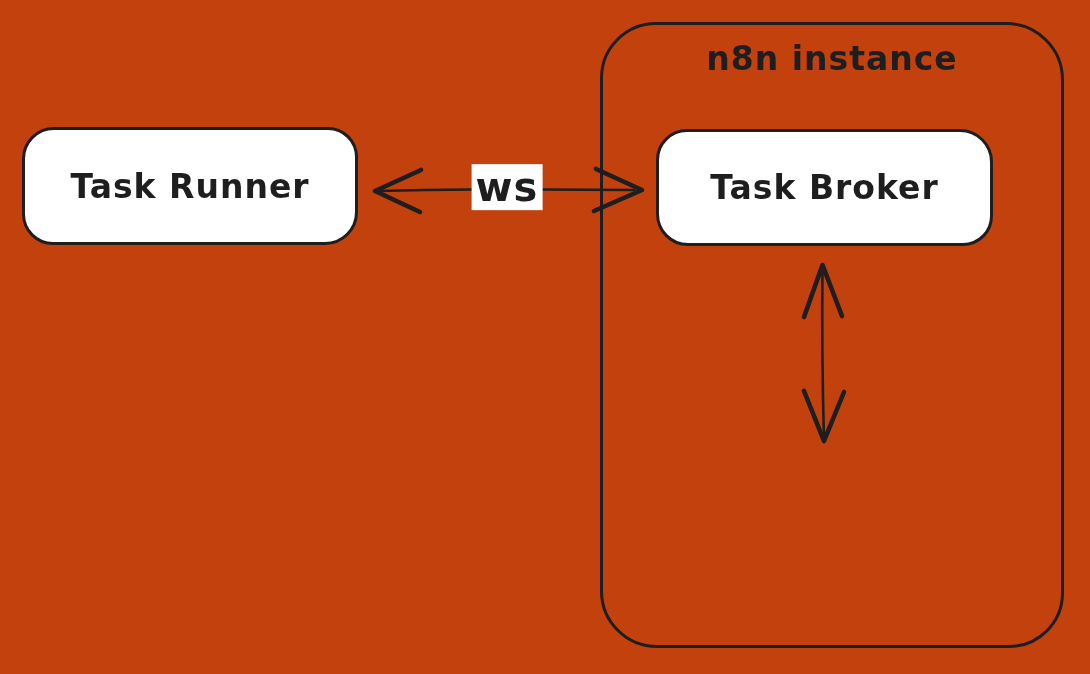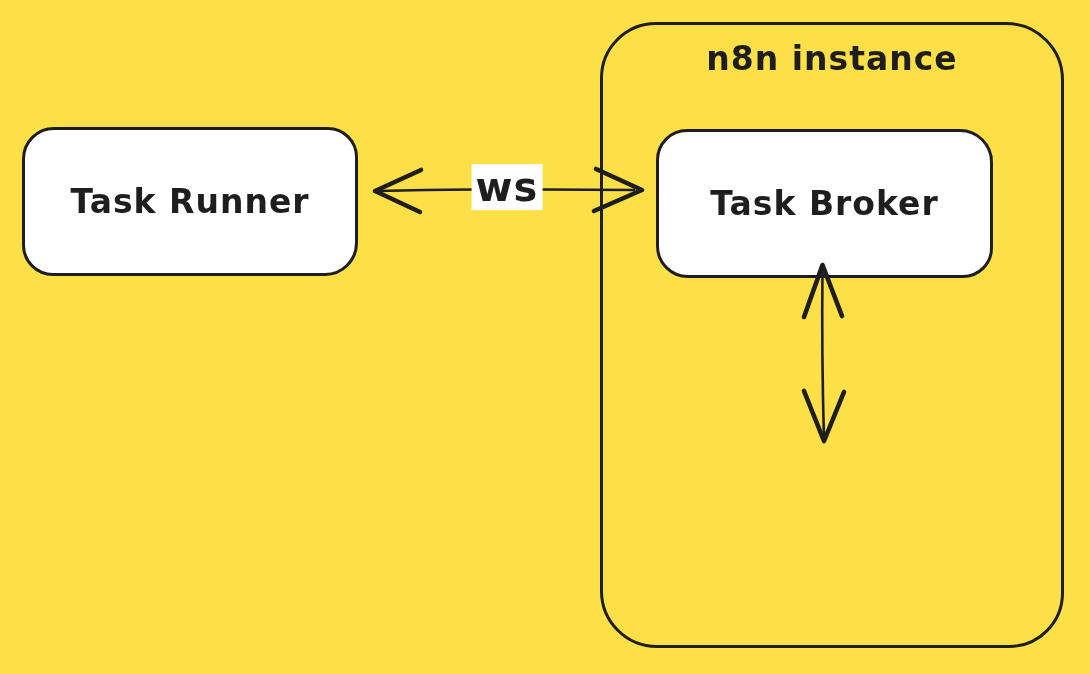--- a/index.html
+++ b/index.html
@@ -4,41 +4,41 @@
 <style>
   * { margin: 0; padding: 0; box-sizing: border-box; }
   html, body {
     width: 1090px; height: 674px;
     background: #ffffff;
     font-family: "DejaVu Sans", "Liberation Sans", sans-serif;
   }
   .canvas {
     position: relative;
     width: 1090px; height: 674px;
-    background: #fde047;
+    background: #c2410c;
     overflow: hidden;
     color: #1e1e1e;
   }
   .node {
     position: absolute;
     border: 3.5px solid #1e1e1e;
     background: #ffffff;
     display: flex;
     align-items: center;
     justify-content: center;
   }
   .node-label {
     font-size: 33px;
     font-weight: 600;
     letter-spacing: 1px;
     white-space: nowrap;
     color: #1e1e1e;
   }
-  .task-runner   { left: 22px;  top: 127px; width: 336px; height: 149px; border-radius: 32px 30px 33px 31px; }
-  .task-broker   { left: 656px; top: 129px; width: 337px; height: 149px; border-radius: 31px 33px 30px 32px; }
+  .task-runner   { left: 22px;  top: 127px; width: 336px; height: 118px; border-radius: 32px 30px 33px 31px; }
+  .task-broker   { left: 656px; top: 129px; width: 337px; height: 117px; border-radius: 31px 33px 30px 32px; }
   .task-requester{ left: 661px; top: 452px; width: 336px; height: 125px; border-radius: 30px 32px 33px 31px; }
   .container-box {
     position: absolute;
     left: 600px; top: 22px;
     width: 464px; height: 626px;
     border: 3.5px solid #1e1e1e;
     border-radius: 56px 58px 55px 57px;
     background: transparent;
   }
   .container-label {

